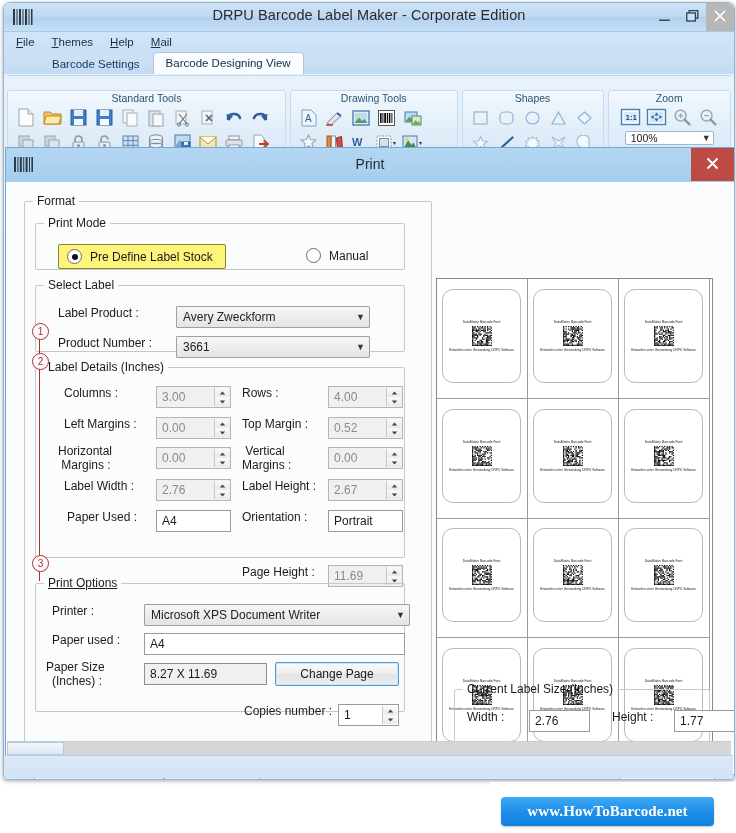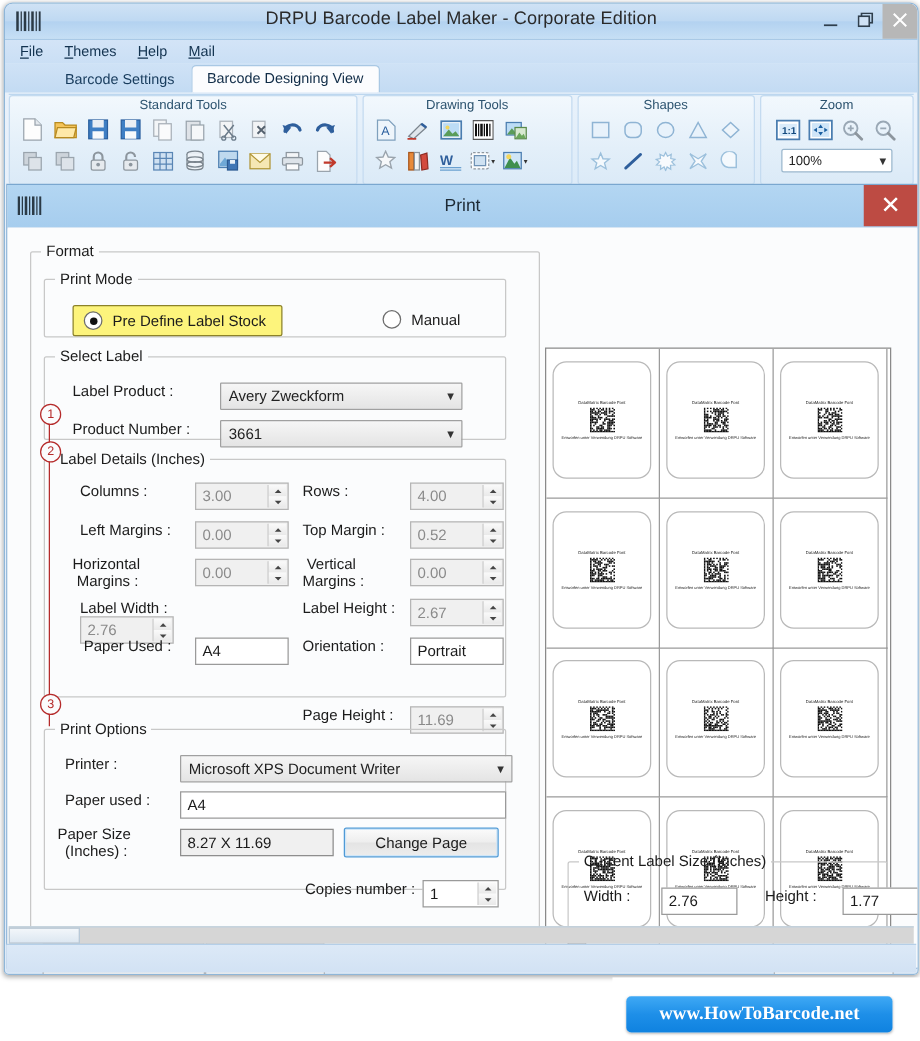--- a/index.html
+++ b/index.html
@@ -52,20 +52,21 @@
   
   #ribbon{
     height:72px;margin:1px 3px 0 3px;display:flex;gap:4px;
     background:linear-gradient(180deg,#e9f2fb 0%,#dcebf8 100%);
     border-top:1px solid #bdd7ef;
   }
   .rgroup{
     position:relative;border:1px solid #c4dbf0;border-radius:3px;
     background:linear-gradient(180deg,#f2f8fd 0%,#e3eff9 60%,#dbeaf7 100%);
     padding:14px 6px 4px 6px;
+    margin-top:14px;
   }
   .rgroup-title{
     position:absolute;top:1px;left:0;right:0;text-align:center;
     font-size:10.5px;color:#2c536f;
   }
   .icon-row{display:flex;align-items:center;gap:2px;height:25px;}
   .tbi{width:24px;height:23px;display:flex;align-items:center;justify-content:center;cursor:default;}
   .tbi svg{display:block;}
   #zoom-combo{
     margin-top:3px;width:80px;height:17px;border:1px solid #9bb7cd;border-radius:2px;
@@ -96,21 +97,21 @@
     position:absolute;margin:0;border:1px solid #c8c8c8;border-radius:2px;padding:0;
   }
   fieldset.fs > legend{
     margin-left:8px;padding:0 4px;font-size:12px;color:#1b1b1b;
   }
   
   #fs-format{left:18px;top:12px;width:406px;height:548px;}
   #fs-printmode{left:10px;top:8px;width:368px;height:52px;}
   #fs-selectlabel{left:10px;top:70px;width:368px;height:72px;}
   #fs-labeldetails{left:10px;top:152px;width:368px;height:196px;}
-  #fs-printoptions{left:10px;top:368px;width:368px;height:134px;}
+  #fs-printoptions{left:10px;top:368px;width:368px;height:134px;text-decoration:underline;}
   
   .radio-wrap{position:absolute;display:flex;align-items:center;gap:8px;cursor:default;}
   .radio{width:13px;height:13px;border-radius:50%;border:1px solid #6d6d6d;background:#fff;
     display:flex;align-items:center;justify-content:center;flex:none;}
   .radio .dot{width:6px;height:6px;border-radius:50%;background:#111;}
   #radio-predefine{left:22px;top:14px;background:#fdf47c;border:1px solid #8c8229;
     padding:4px 12px 4px 8px;border-radius:2px;}
   #radio-manual{left:270px;top:18px;}
   .radio-label{font-size:12px;}
   
@@ -745,21 +746,21 @@
                   </span>
                   <span class="sb">
                     <svg width="7" height="4" viewBox="0 0 7 4">
                       <path d="M3.5 3.4 L0.8 0.6 H6.2 Z" fill="#444"></path>
                     </svg>
                   </span>
                 </span>
             </div>
           </div>
 
-          <div class="frow" style="left:28px;top:105px;flex-direction:column;">
+          <div class="frow" style="left:28px;top:105px;">
             <span class="flabel" style="width:92px">Label Width :</span>
             <div class="spin" style="width:68px">
               <span>2.76</span>
               <span class="sbtns">
                   <span class="sb">
                     <svg width="7" height="4" viewBox="0 0 7 4">
                       <path d="M3.5 0.6 L6.2 3.4 H0.8 Z" fill="#444"></path>
                     </svg>
                   </span>
                   <span class="sb">

